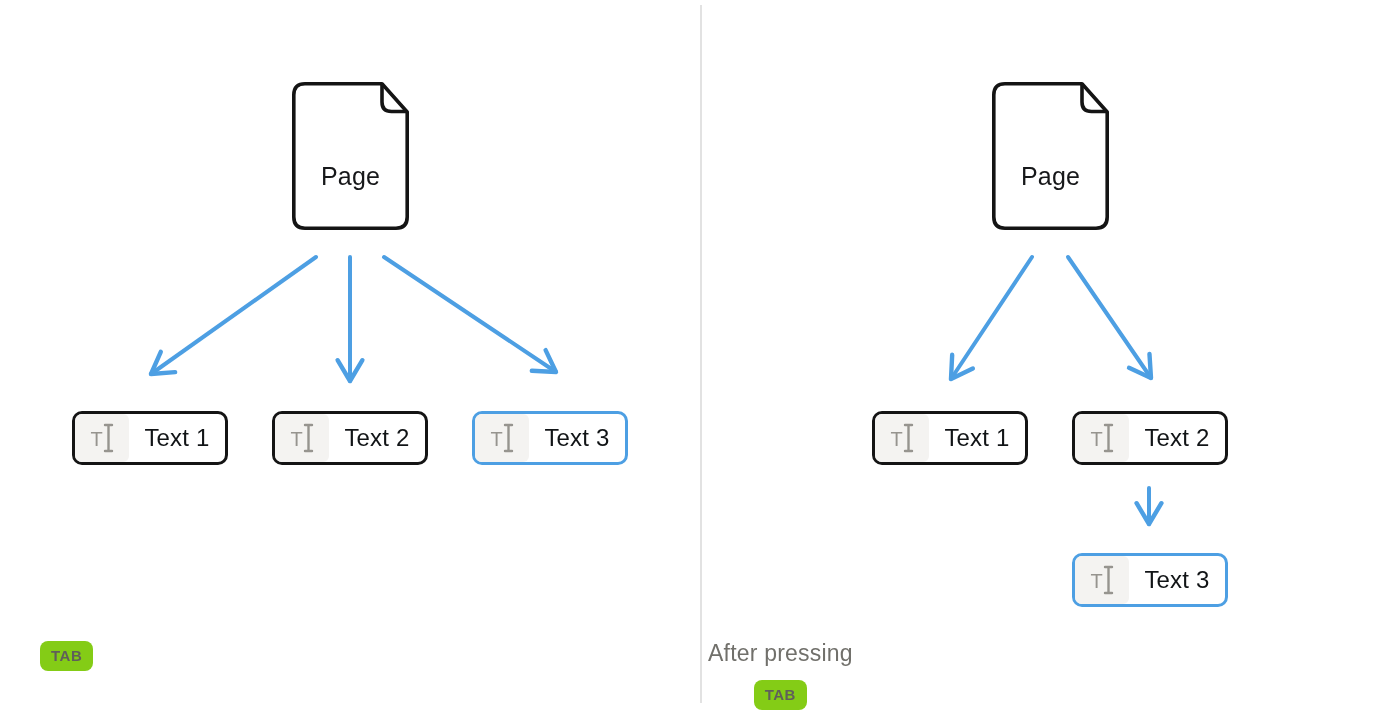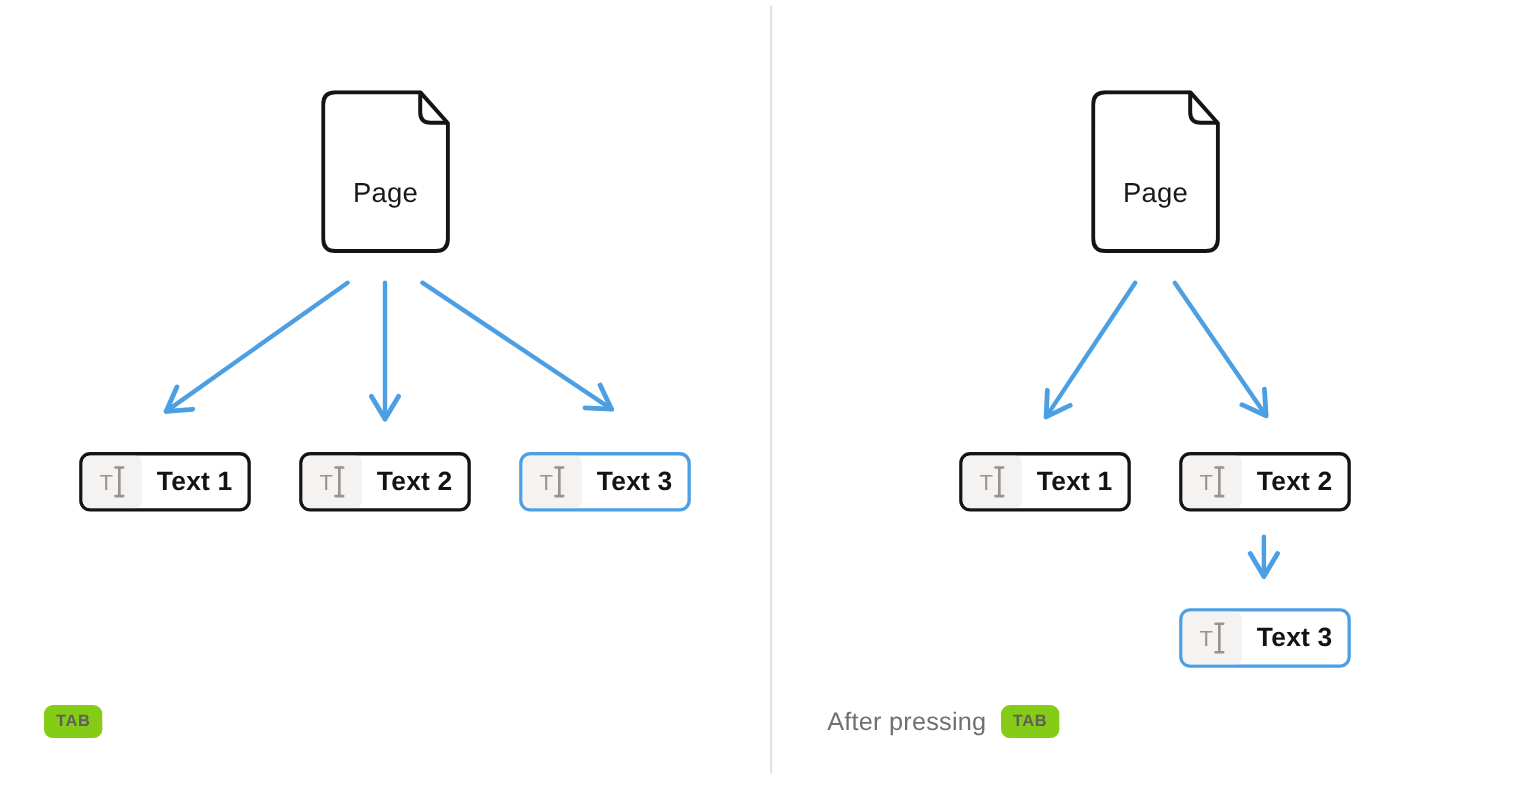--- a/index.html
+++ b/index.html
@@ -20,21 +20,21 @@
                 font-size:25px; color:#17181a; letter-spacing:.2px; }
 
   
   .block { position:absolute; width:156px; height:54px; background:#ffffff;
            border:3px solid #141414; border-radius:10px; display:flex; overflow:hidden; }
   .block.selected { border-color:#4d9fe3; }
   .block-iconarea { width:54px; height:100%; background:#f4f3f1; border-radius:4px 6px 6px 4px;
                     display:flex; align-items:center; justify-content:center; flex:0 0 auto; }
   .block-t { font-size:20px; color:#96948f; line-height:1; transform:translateY(1px); }
   .block-label { flex:1; display:flex; align-items:center; justify-content:center;
-                 font-size:24px; color:#111416; letter-spacing:.2px;font-weight:bold; }
+                 font-size:24px; color:#111416; letter-spacing:.2px; }
 
   
   .caption { position:absolute; top:640px; height:32px; display:flex; align-items:center; gap:13px; }
   .caption-text { font-size:23px; color:#71706b; letter-spacing:.2px; }
   .key-badge { display:inline-flex; align-items:center; justify-content:center;
                background:#84cc16; color:#605f5b; font-size:15px; font-weight:700;
                letter-spacing:.5px; padding:5px 11px; border-radius:8px; line-height:1.3; }
 </style>
 </head>
 <body>
@@ -141,19 +141,19 @@
     <div class="block selected" style="left:1072px; top:553px;">
       <div class="block-iconarea">
         <span class="block-t">T</span>
         <svg width="11" height="30" viewBox="0 0 11 30">
           <path d="M2 2 H9 M5.5 2 V28 M2 28 H9" fill="none" stroke="#96948f" stroke-width="2.4" stroke-linecap="round"></path>
         </svg>
       </div>
       <div class="block-label">Text 3</div>
     </div>
 
-    <div class="caption" style="left:752px;">
+    <div class="caption" style="left:708px;flex-direction:column;">
       <span class="caption-text">After pressing</span>
       <span class="key-badge">TAB</span>
     </div>
   </section>
 
 </div>
 
 </body></html>

